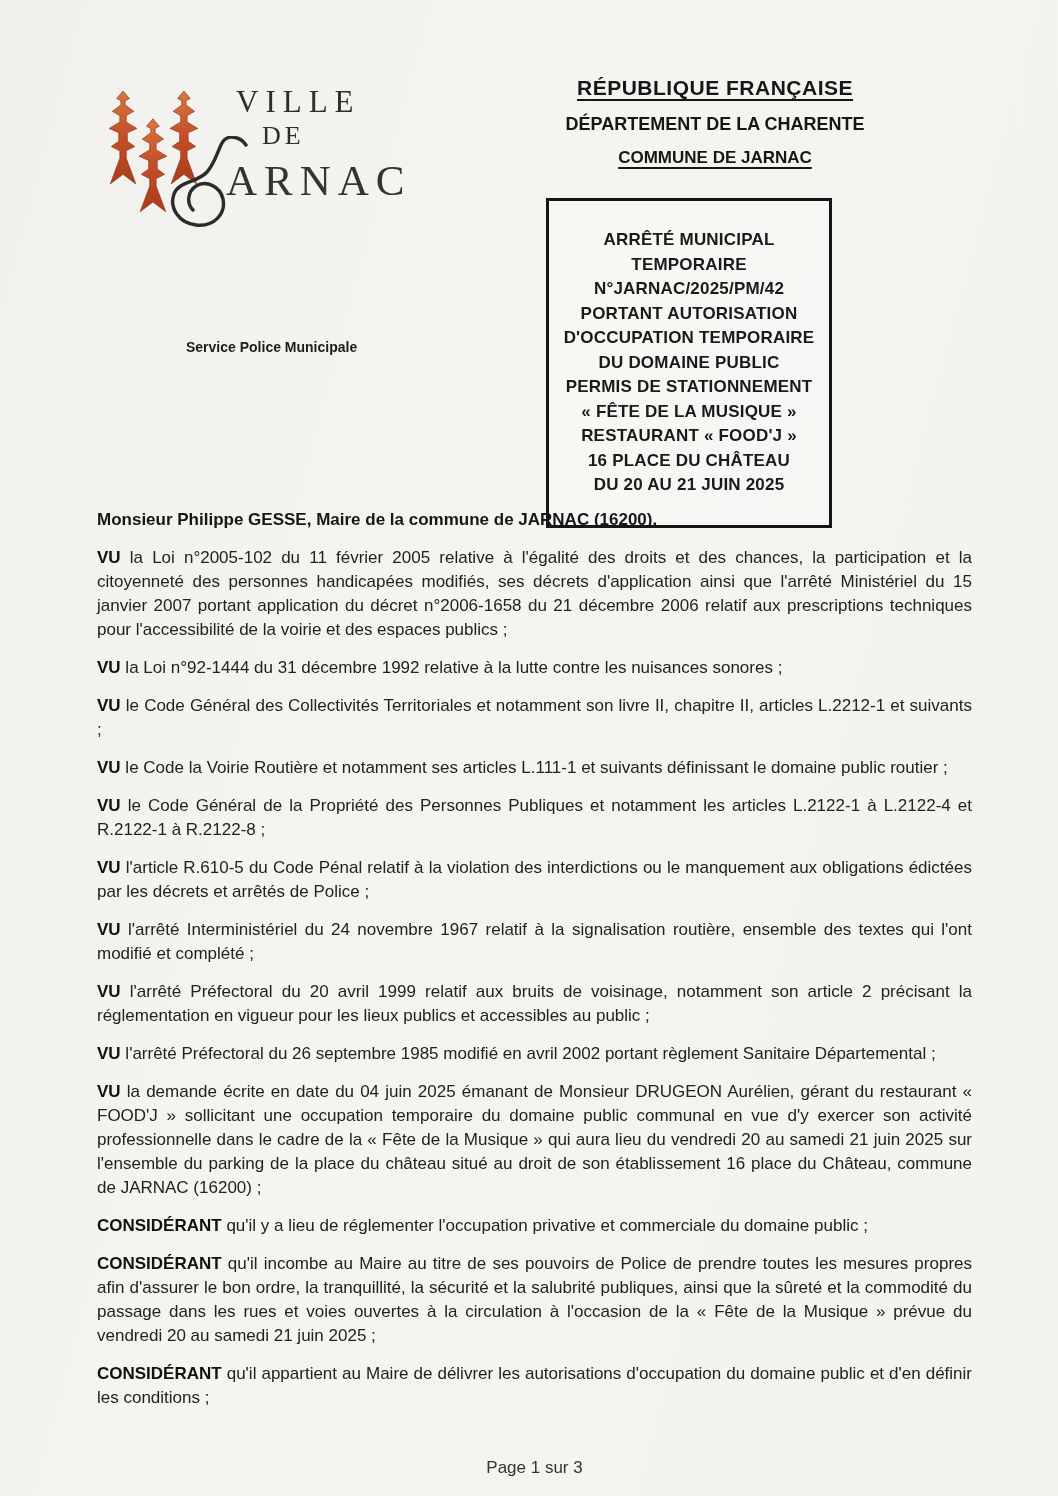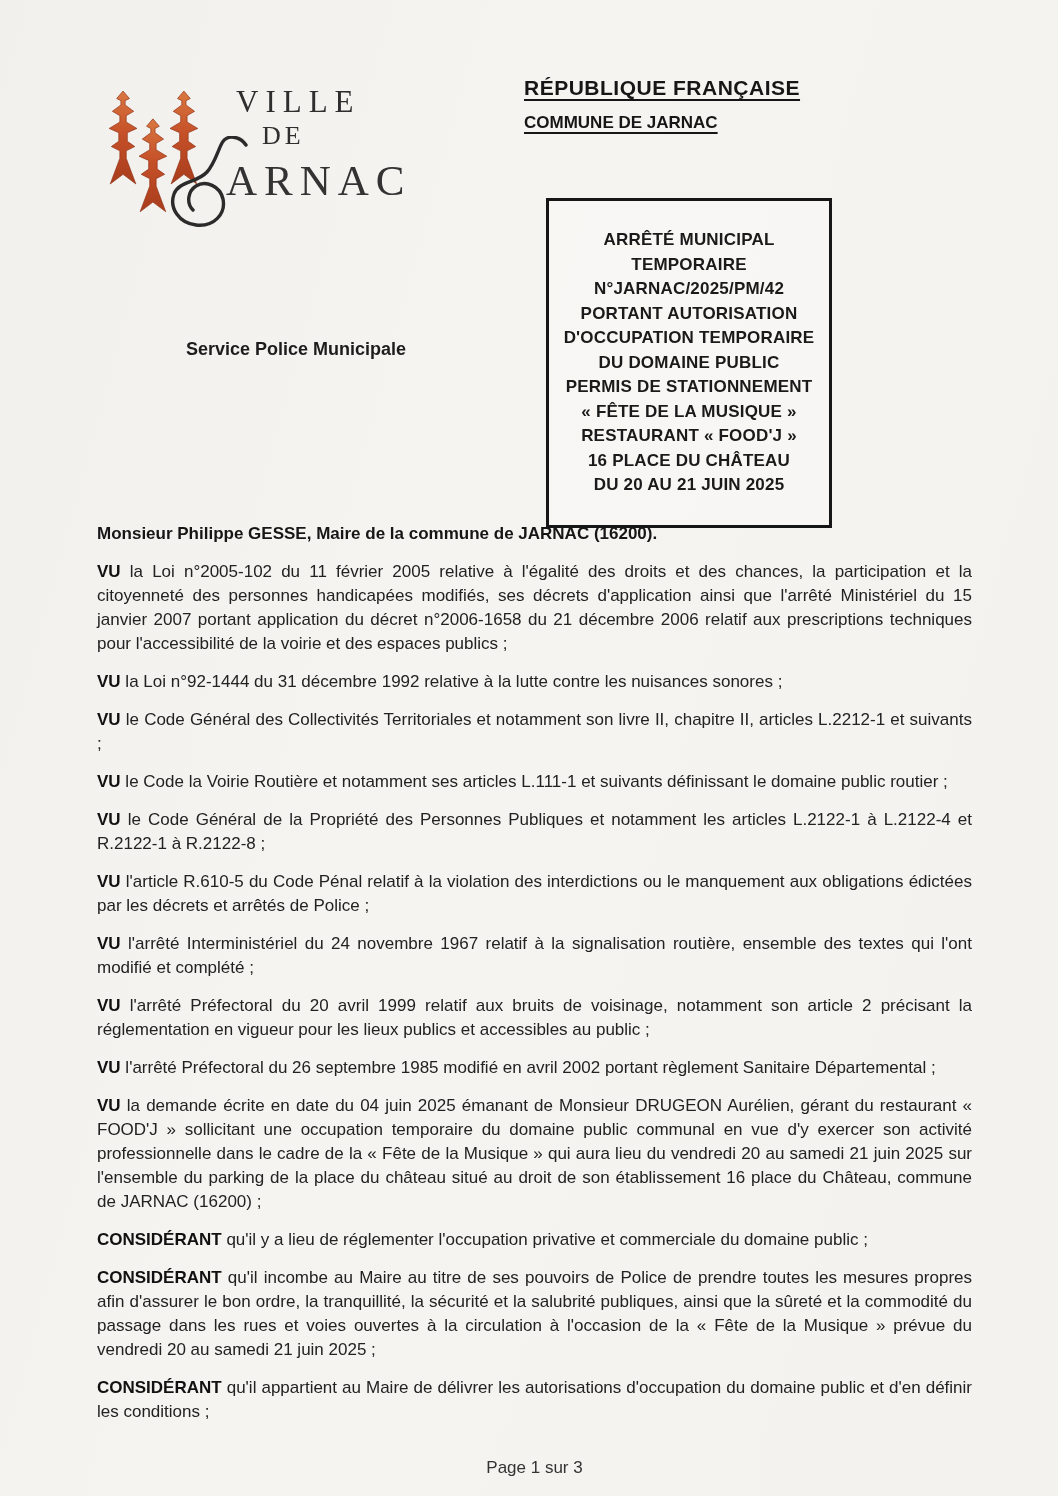--- a/index.html
+++ b/index.html
@@ -29,26 +29,26 @@
     font-size:26px;letter-spacing:4px;color:#2e2e2e;
   }
   .logo-j{position:absolute;left:168px;top:136px;}
   .logo-arnac{
     position:absolute;left:226px;top:156px;
     font-family:"Liberation Serif", serif;
     font-size:43px;letter-spacing:7px;color:#333;
   }
   .service{
     position:absolute;left:186px;top:339px;
-    font-size:18px;font-weight:bold;color:#1c1c1c;
+    font-size:14px;font-weight:bold;color:#1c1c1c;
   }
   
   .gov-header{
-    position:absolute;left:524px;top:76px;width:360px;
-    color:#161616;
+    position:absolute;left:535px;top:76px;width:360px;
+    text-align:center;color:#161616;
   }
   .gov-republic{
     font-size:21px;font-weight:bold;letter-spacing:0.5px;
     text-decoration:underline;text-underline-offset:4px;text-decoration-thickness:2px;
   }
   .gov-dept{font-size:18px;font-weight:bold;margin-top:14px;}
   .gov-commune{
     font-size:17px;font-weight:bold;margin-top:13px;
     text-decoration:underline;text-underline-offset:4px;text-decoration-thickness:2px;
   }
@@ -58,21 +58,21 @@
     border:3px solid #161616;box-sizing:border-box;
     display:flex;flex-direction:column;justify-content:center;
     text-align:center;background:rgba(255,255,255,0.25);
   }
   .title-box .tline{
     font-size:17px;font-weight:bold;line-height:24.5px;color:#1a1a1a;
     letter-spacing:0.2px;white-space:nowrap;
   }
   
   .doc-body{
-    position:absolute;left:97px;top:522px;width:875px;
+    position:absolute;left:97px;top:508px;width:875px;
     font-size:17px;line-height:24px;color:#222;
     text-align:justify;
   }
   .doc-body p{margin:0 0 14px 0;}
   .doc-body .intro{font-weight:bold;color:#161616;}
   .doc-body strong{color:#111;margin-top:44px;}
   
   .footer{
     position:absolute;left:97px;top:1458px;width:875px;
     text-align:center;font-size:17px;color:#333;
@@ -102,20 +102,21 @@
     <svg class="logo-j" width="84" height="102" viewBox="0 0 84 102">
       <path d="M78 9 C72 0 59 -2 54 7 C50 14 47 27 39 36 C29 47 11 45 6 58 C1 72 11 87 28 89 C46 91 58 78 55 63 C52 50 38 44 28 50 C20 55 18 67 25 74" fill="none" stroke="#2b2b2b" stroke-width="3.4" stroke-linecap="round"></path>
     </svg>
     <div class="logo-arnac">ARNAC</div>
   </div>
 
   <div class="service">Service Police Municipale</div>
 
   <div class="gov-header">
     <div class="gov-republic">RÉPUBLIQUE FRANÇAISE</div>
+    <div class="gov-dept">DÉPARTEMENT DE LA CHARENTE</div>
     <div class="gov-commune">COMMUNE DE JARNAC</div>
   </div>
 
   <div class="title-box">
     <div class="tline">ARRÊTÉ MUNICIPAL</div>
     <div class="tline">TEMPORAIRE</div>
     <div class="tline">N°JARNAC/2025/PM/42</div>
     <div class="tline">PORTANT AUTORISATION</div>
     <div class="tline">D'OCCUPATION TEMPORAIRE</div>
     <div class="tline">DU DOMAINE PUBLIC</div>

